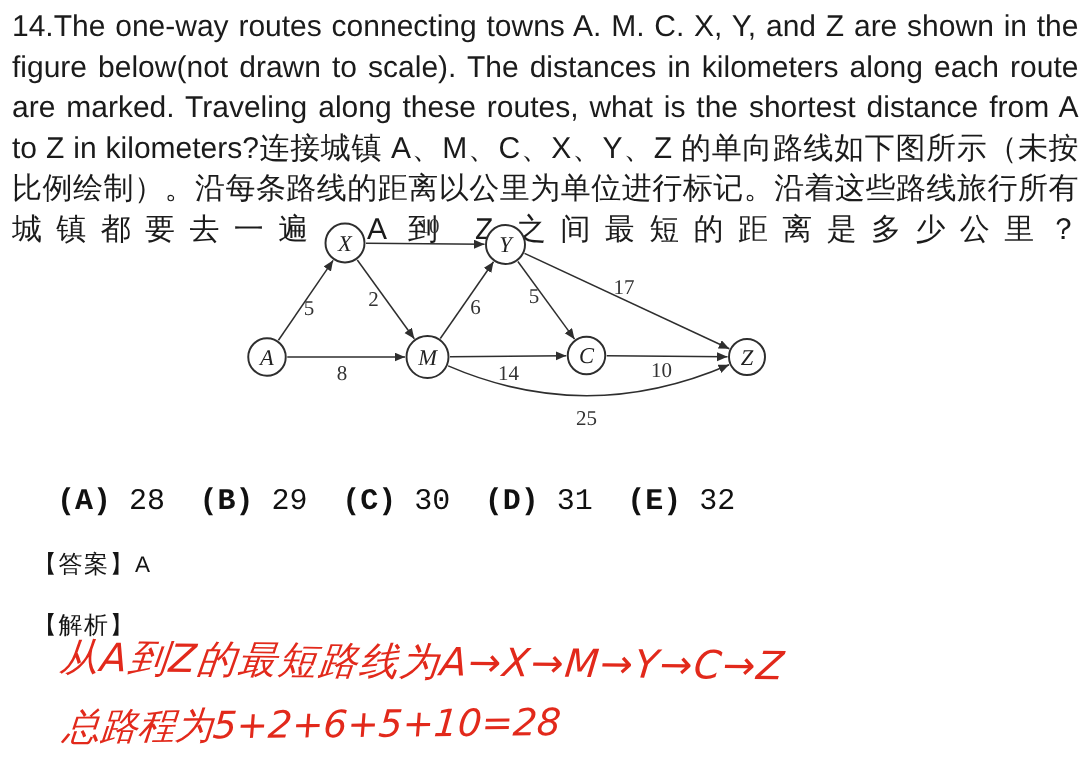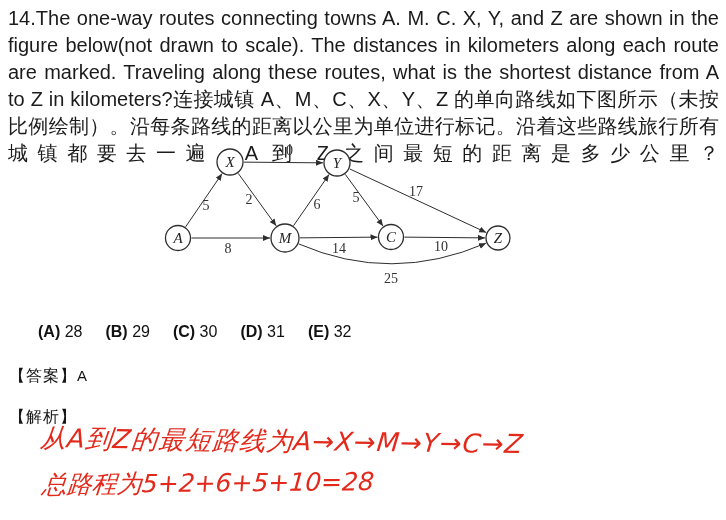--- a/index.html
+++ b/index.html
@@ -39,30 +39,30 @@
   .node-label {
     font-family: "Liberation Serif", "DejaVu Serif", serif;
     font-style: italic;
     font-size: 15px;
     fill: #222222;
   }
   .choices {
     position: absolute;
     left: 38px;
     top: 323px;
-    font-family: Liberation Sans, sans-serif;
-    font-size: 16px;
+    font-family: Liberation Mono, monospace;
+    font-size: 20px;
     color: #111111;
     white-space: nowrap;
   }
   .choice { margin-right: 23px; }
   .choice b { font-weight: bold; }
   .answer-line, .analysis-line {
     position: absolute;
-    left: 9px;
+    left: 22px;
     font-family: "Liberation Serif", "DejaVu Serif", serif;
     font-size: 16px;
     color: #151515;
     letter-spacing: 1px;
   }
   .answer-line { top: 366px; }
   .analysis-line { top: 393px; margin-top: 14px; }
   .answer-line .latin {
     font-family: "Liberation Sans", "DejaVu Sans", sans-serif;
     font-size: 15px;

